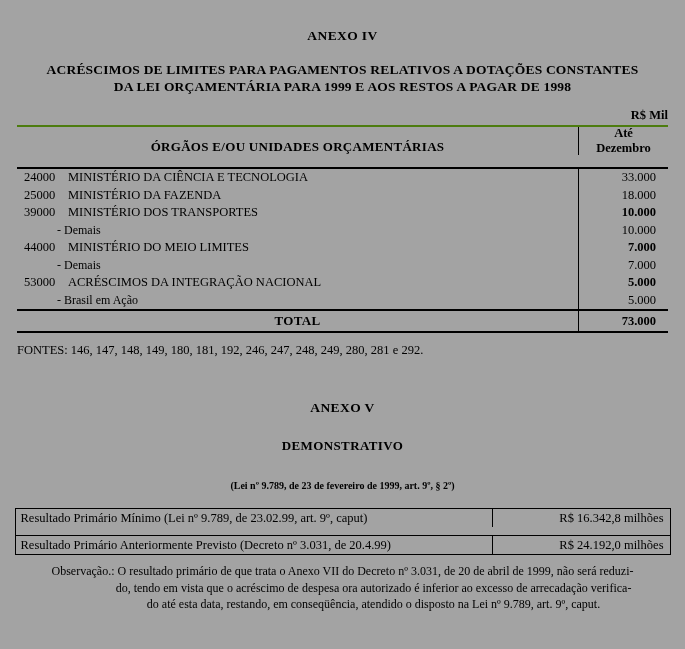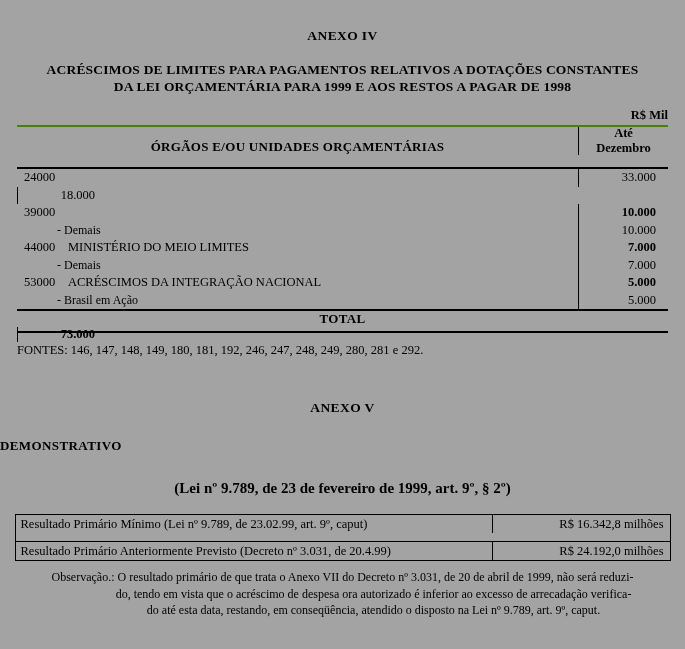--- a/index.html
+++ b/index.html
@@ -102,21 +102,20 @@
     align-items: center;
     justify-content: flex-end;
     padding-right: 12px;
     font-size: 12.5px;
   }
   .bv { font-weight: bold; }
   .total-row {
     border-top: 2px solid #000;
     height: 20px;
     font-weight: bold;
-    flex-direction: column;
   }
   .total-row .total-label {
     flex: 1;
     display: flex;
     align-items: center;
     justify-content: center;
     font-size: 13px;
     letter-spacing: 0.3px;
   }
   .fontes {
@@ -124,30 +123,30 @@
     margin: 10px auto 0 auto;
     font-size: 12.5px;
   }
   
   .heading.second {
     padding-top: 0;
     margin-top: 42px;
   }
   .subtitle {
     margin-top: 22px;
-    text-align: left;
+    text-align: center;
     font-weight: bold;
     font-size: 13px;
     letter-spacing: 0.4px;
   }
   .lawref {
     margin-top: 26px;
     text-align: center;
     font-weight: bold;
-    font-size: 15px;
+    font-size: 10px;
   }
   .table2 {
     width: 654px;
     margin: 17px auto 0 auto;
     border: 1.5px solid #000;
   }
   .t2-row {
     display: flex;
     height: 18px;
   }
@@ -205,31 +204,37 @@
       <div class="t1-h1">ÓRGÃOS E/OU UNIDADES ORÇAMENTÁRIAS</div>
       <div class="t1-h2">
         <span>Até</span>
         <span>Dezembro</span>
       </div>
     </div>
 
     <div class="t-row">
       <div class="left">
         <span class="code">24000</span>
+        <span class="name">MINISTÉRIO DA CIÊNCIA E  TECNOLOGIA</span>
       </div>
       <div class="val">33.000</div>
     </div>
 
     <div class="t-row">
+      <div class="left">
+        <span class="code">25000</span>
+        <span class="name">MINISTÉRIO DA FAZENDA</span>
+      </div>
       <div class="val">18.000</div>
     </div>
 
     <div class="t-row">
       <div class="left">
         <span class="code">39000</span>
+        <span class="name">MINISTÉRIO DOS TRANSPORTES</span>
       </div>
       <div class="val bv">10.000</div>
     </div>
 
     <div class="t-row">
       <div class="left">
         <span class="name sub">- Demais</span>
       </div>
       <div class="val">10.000</div>
     </div>

